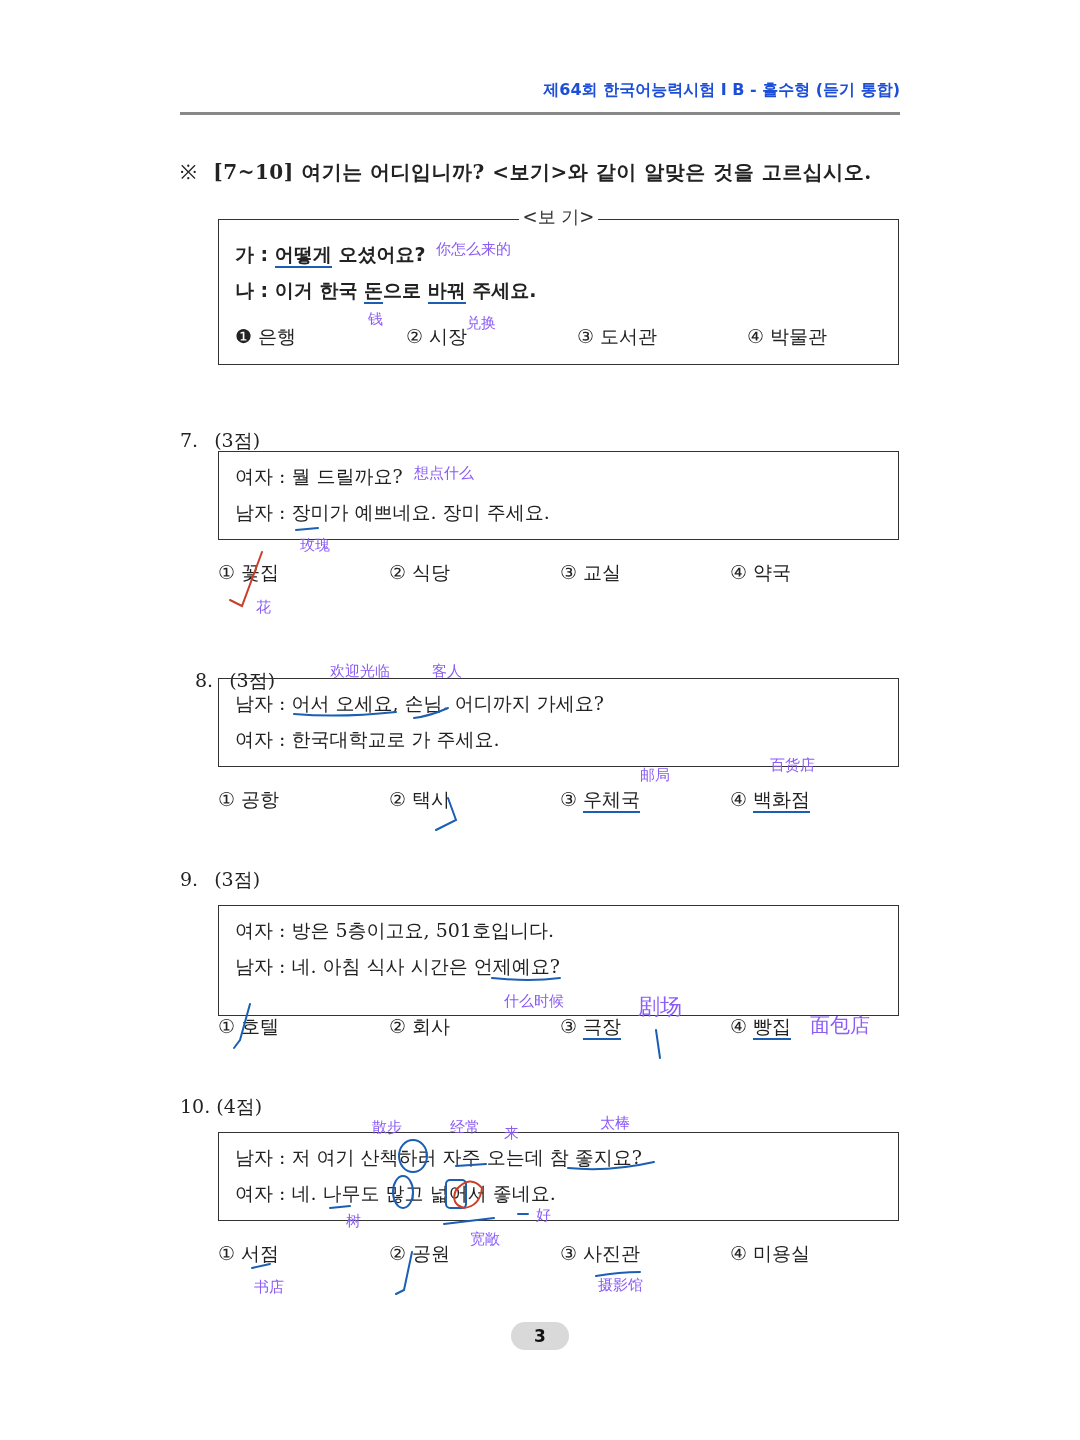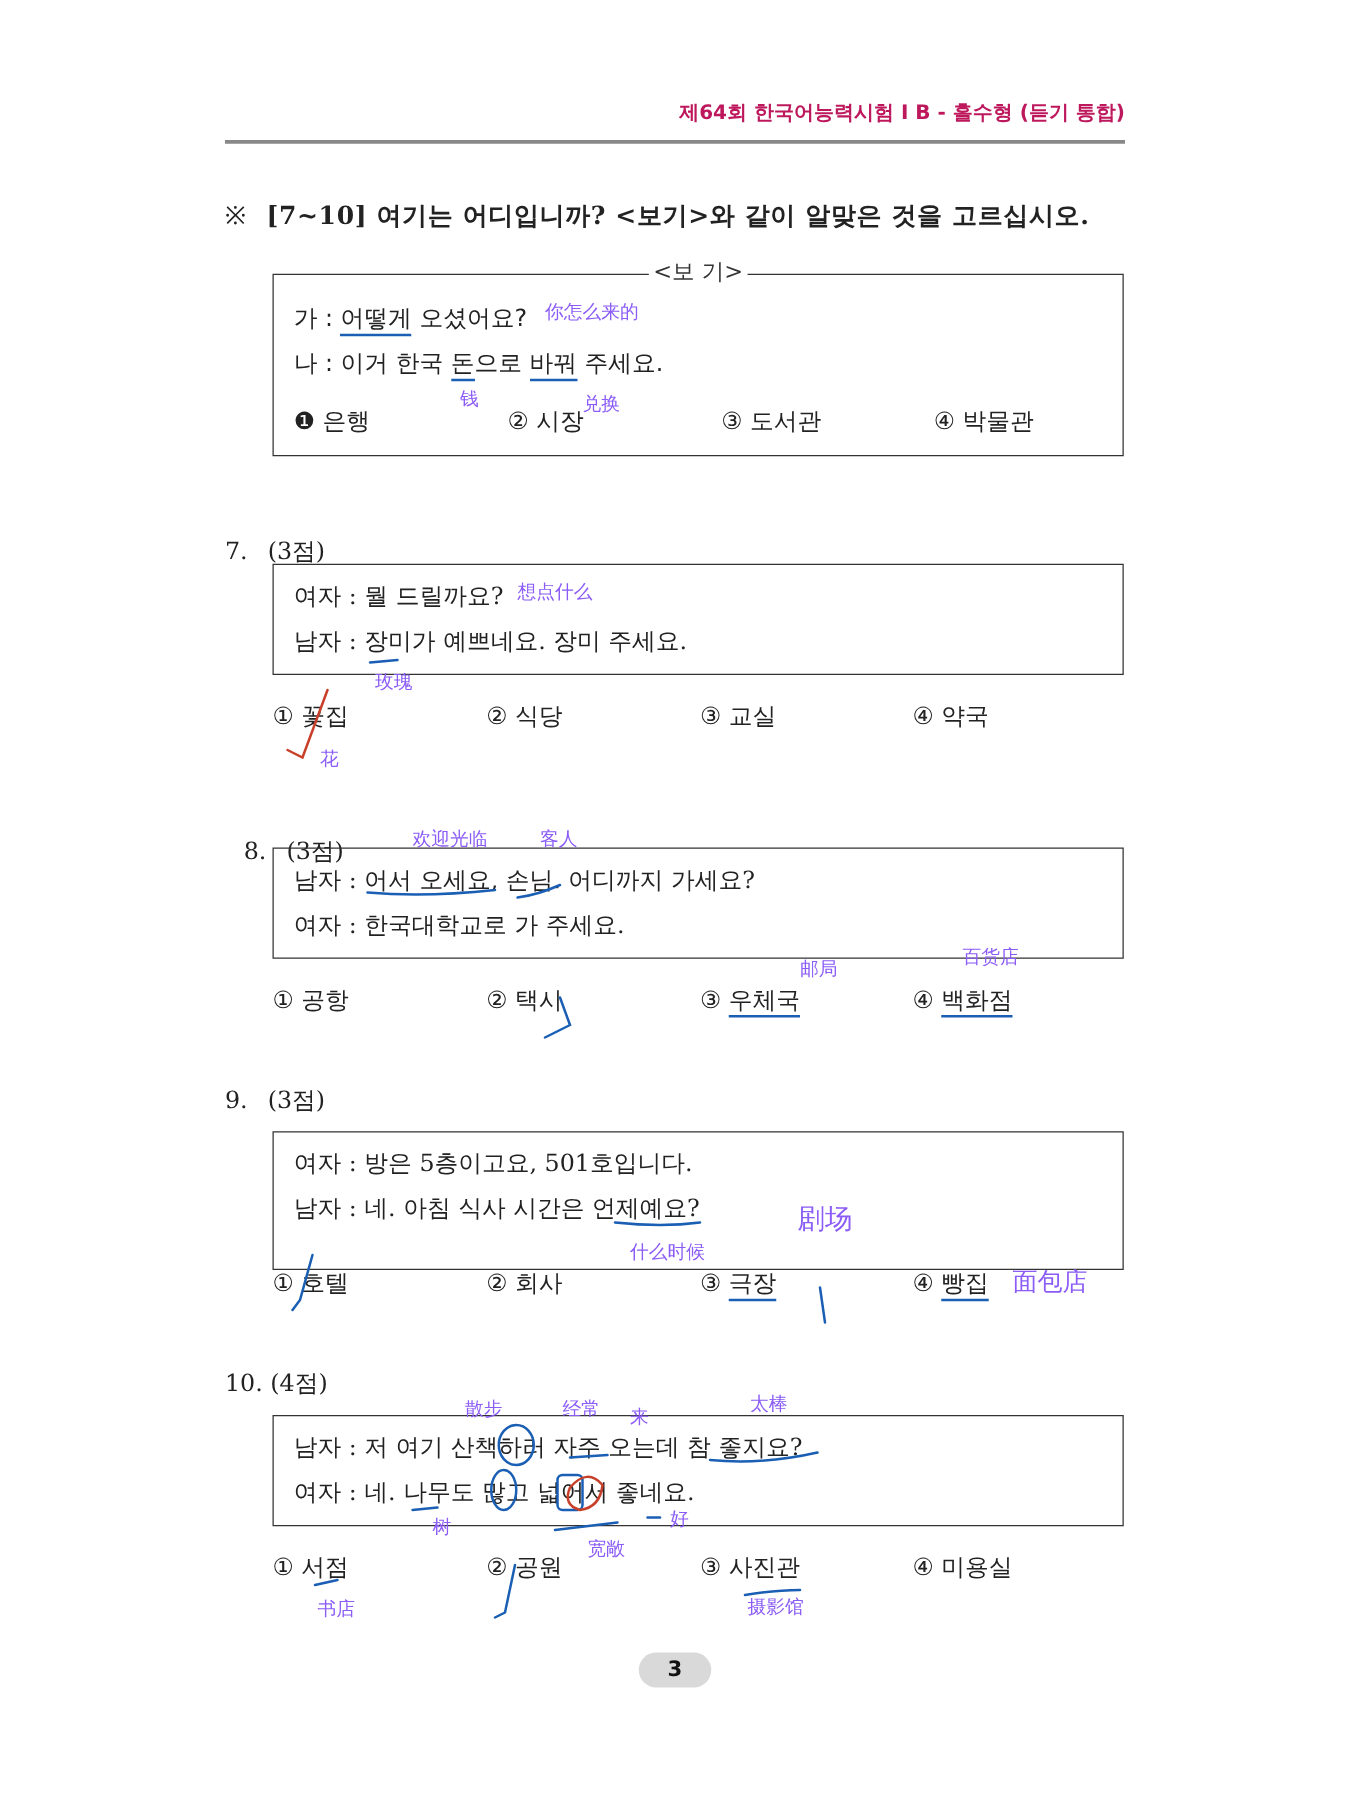--- a/index.html
+++ b/index.html
@@ -1,28 +1,28 @@
 <!DOCTYPE html>
 <html><head>
 <meta charset="utf-8">
 <style>
   html, body { margin:0; padding:0; }
   body { width:1080px; height:1440px; background:#ffffff; position:relative; overflow:hidden;
          font-family:"DejaVu Serif", serif; color:#222; }
   .header { position:absolute; left:180px; top:80px; width:720px; text-align:right;
-            font-family:"DejaVu Sans", sans-serif; font-weight:bold; font-size:16px; color:#be185d; }
+            font-family:"DejaVu Sans", sans-serif; font-weight:bold; font-size:16px; color:#1d4ed8; }
   .header-rule { position:absolute; left:180px; top:112px; width:720px; height:3px; background:#888; }
   .instruction { position:absolute; left:180px; top:158px; font-size:20px; font-weight:bold; letter-spacing:0.5px; }
   .instruction .mark { margin-right:16px; font-weight:normal; }
   .box { position:absolute; left:218px; width:681px; border:1.5px solid #333; box-sizing:border-box; }
   .example-box { top:219px; height:146px; }
   .example-title { position:absolute; top:-15px; left:50%; transform:translateX(-50%); background:#fff;
                    padding:0 4px; font-size:18px; color:#333; }
   .line { position:absolute; left:16px; font-size:19px; }
-  .example-box .line { font-weight:normal; font-family:"DejaVu Sans", sans-serif;text-align:right; }
+  .example-box .line { font-weight:bold; font-family:"DejaVu Sans", sans-serif;text-align:right; }
   .ul { border-bottom:2px solid #1a5fb4; padding-bottom:1px; }
   .choices { position:absolute; left:218px; width:690px; height:30px; font-size:19px; }
   .choice { position:absolute; top:0; white-space:nowrap; }
   .choice .num { margin-right:6px; }
   .choice.c1 { left:0; } .choice.c2 { left:171px; } .choice.c3 { left:342px; } .choice.c4 { left:512px; }
   .qnum { position:absolute; left:180px; font-size:19px; }
   .qnum .pts { margin-left:16px; }
   .note { position:absolute; color:#8b5cf6; font-family:"DejaVu Sans", sans-serif; font-size:15px; white-space:nowrap; }
   .page-badge { position:absolute; left:511px; top:1322px; width:58px; height:28px; border-radius:14px;
                 background:#d9d9d9; text-align:center; line-height:28px; font-family:"DejaVu Sans", sans-serif;
@@ -94,21 +94,21 @@
   <div class="line" style="top:12px;">여자 : 방은 5층이고요, 501호입니다.</div>
   <div class="line" style="top:48px;">남자 : 네. 아침 식사 시간은 언제예요?</div>
 </div>
 <div class="choices" style="top:1014px;">
   <span class="choice c1"><span class="num">①</span><span>호텔</span></span>
   <span class="choice c2"><span class="num">②</span><span>회사</span></span>
   <span class="choice c3"><span class="num">③</span><span class="ul">극장</span></span>
   <span class="choice c4"><span class="num">④</span><span class="ul">빵집</span></span>
 </div>
 <span class="note" style="left:504px; top:992px;">什么时候</span>
-<span class="note" style="left:638px; top:960px; font-size:22px;">剧场</span>
+<span class="note" style="left:638px; top:992px; font-size:22px;">剧场</span>
 <span class="note" style="left:810px; top:1012px; font-size:20px;">面包店</span>
 
 <div class="qnum" style="top:1094px;"><span>10.</span><span class="pts" style="margin-left:6px;">(4점)</span></div>
 <div class="box" style="top:1132px; height:89px;">
   <div class="line" style="top:12px;">남자 : 저 여기 산책하러 자주 오는데 참 좋지요?</div>
   <div class="line" style="top:48px;">여자 : 네. 나무도 많고 넓어서 좋네요.</div>
 </div>
 <div class="choices" style="top:1241px;">
   <span class="choice c1"><span class="num">①</span><span>서점</span></span>
   <span class="choice c2"><span class="num">②</span><span>공원</span></span>

